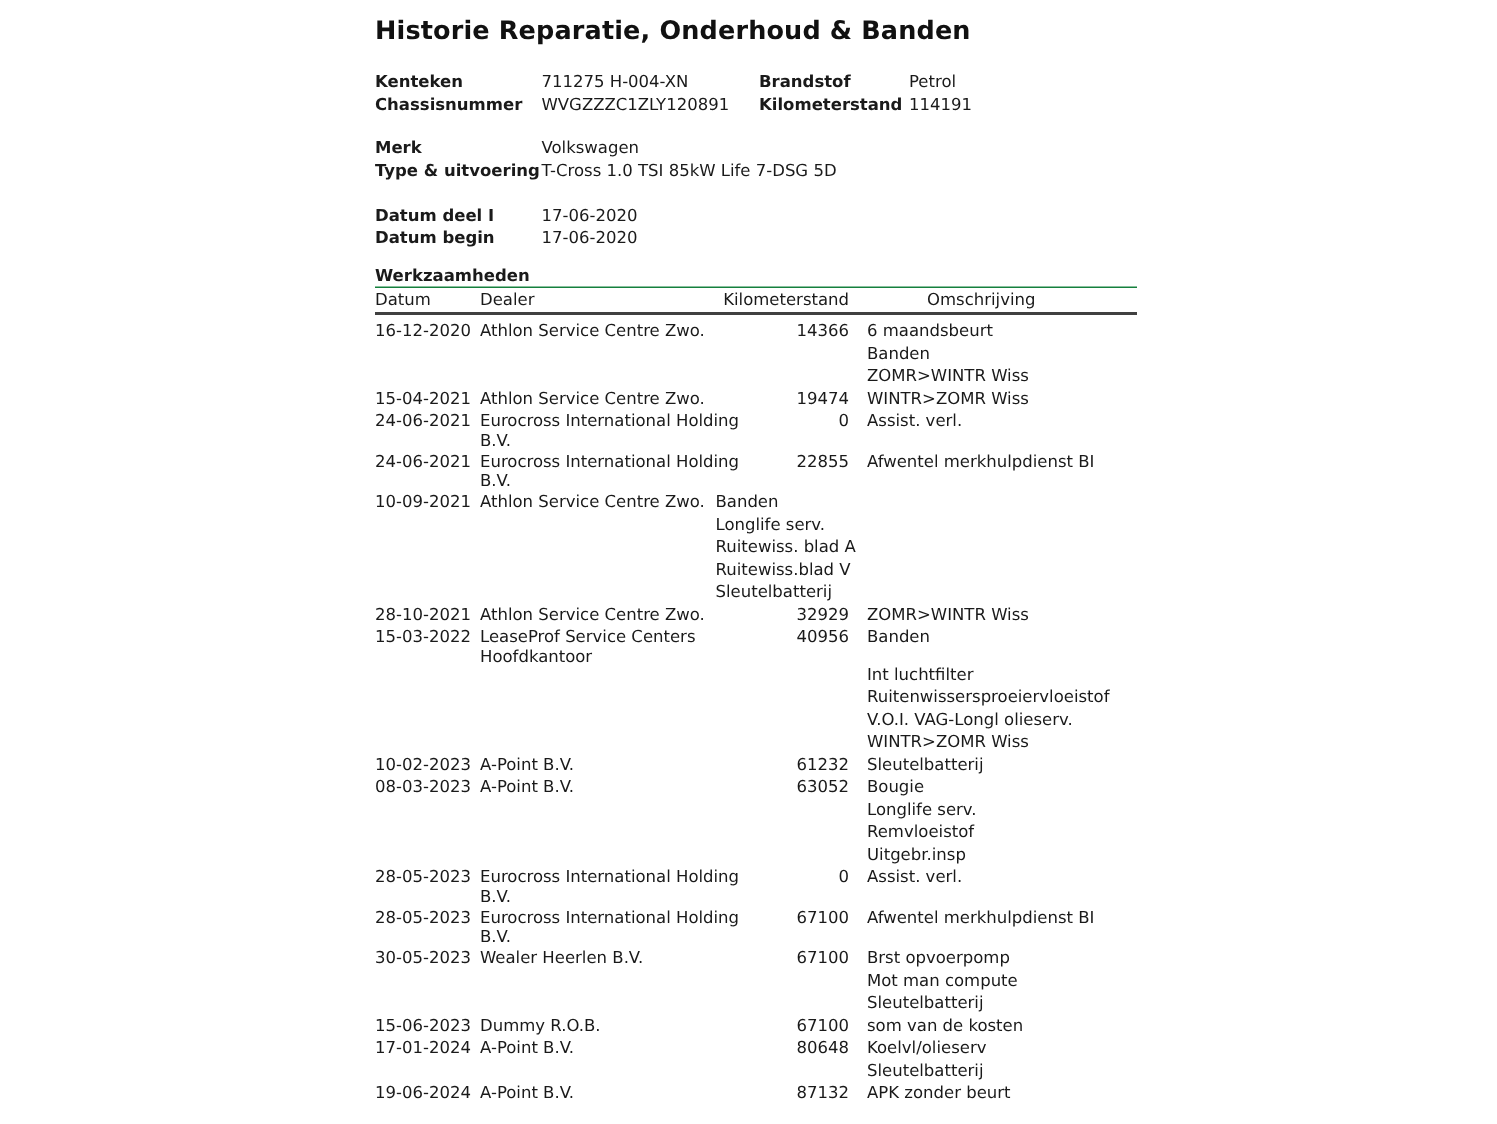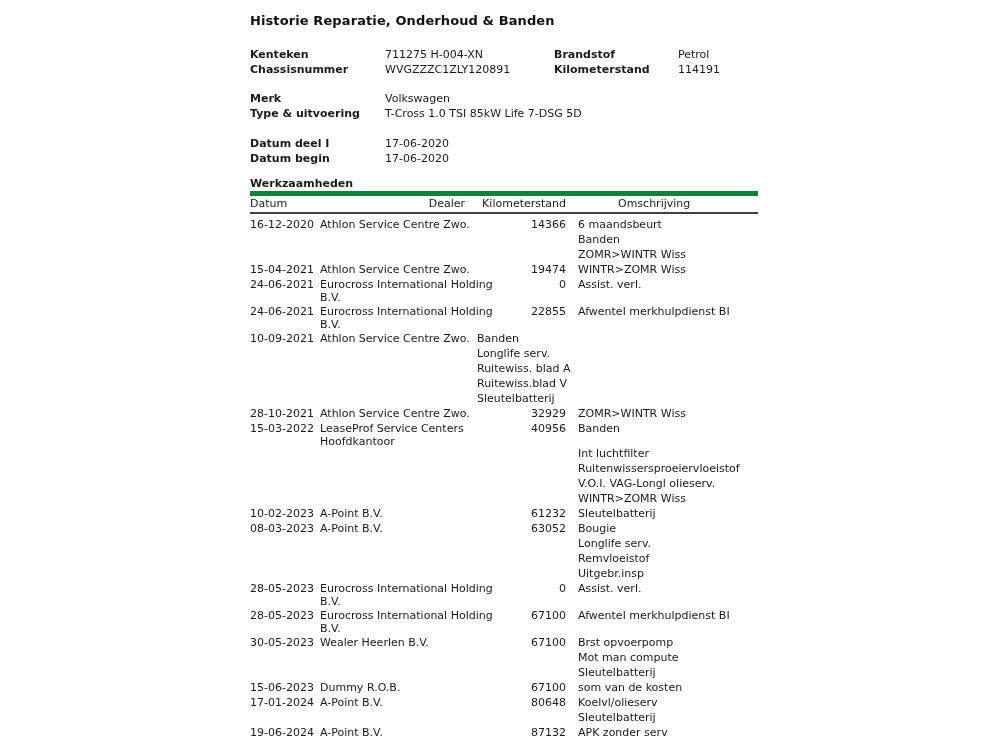--- a/index.html
+++ b/index.html
@@ -14,61 +14,61 @@
     font-size: 11px;
     color: #1a1a1a;
     overflow: hidden;
   }
   .page {
     box-sizing: content-box;
     padding: 12px 0 0 250px;
     width: 508px;
   }
   .title {
-    font-size: 13px;
+    font-size: 17px;
     font-weight: bold;
     color: #111111;
     line-height: 18px;
     margin: 0 0 17px 0;
     letter-spacing: 0.1px;
   }
   
   .kv-group { margin: 0; }
   .kv-group.g1 { margin-top: 0; }
   .kv-group.g2 { margin-top: 14px; }
   .kv-group.g3 { margin-top: 15px; }
-  .kv-row { display: flex; line-height: 15px; gap: 24px; }
+  .kv-row { display: flex; line-height: 15px; }
   .kv-label  { width: 111px; font-weight: bold; white-space: nowrap; }
   .kv-value  { width: 145px; white-space: nowrap; }
   .kv-label2 { width: 100px; font-weight: bold; white-space: nowrap; }
   .kv-value2 { flex: 1; white-space: nowrap; }
   
   .section-heading {
     font-weight: bold;
     line-height: 15px;
     margin-top: 10px;
   }
   .tbl-header {
     display: flex;
-    border-top: 5px solid #15803d;
+    border-top: 1px solid #15803d;
     border-bottom: 2px solid #404040;
     line-height: 15px;
     padding: 0 0 1px 0;
   }
   .tbl-body { padding-top: 3px; }
   .w-row { display: flex; }
   .c-datum  { width: 70px;  line-height: 15px; white-space: nowrap; }
   .c-dealer { width: 145px; line-height: 13px; padding-top: 1px; }
   .c-dealer .dealer-line { white-space: nowrap; }
   .c-km     { width: 101px; text-align: right; line-height: 15px; white-space: nowrap; }
   .c-oms    { flex: 1; padding-left: 12px; }
   .c-oms .oms-line { line-height: 15px; min-height: 15px; white-space: nowrap; }
   .c-oms .oms-line.blank { height: 10px; min-height: 10px; }
   .h-datum  { width: 70px; }
-  .h-dealer { width: 145px; text-align: right; }
+  .h-dealer { width: 145px; }
   .h-km     { width: 101px; text-align: right; }
   .h-oms    { flex: 1; padding-left: 12px; margin-left: 40px; }
 </style>
 </head>
 <body>
 
 <div class="page">
 
   <h1 class="title">Historie Reparatie, Onderhoud &amp; Banden</h1>
 
@@ -303,18 +303,18 @@
         </div>
   </div>
 
   <div class="w-row">
     <div class="c-datum">19-06-2024</div>
     <div class="c-dealer">
           <div class="dealer-line">A-Point B.V.</div>
         </div>
     <div class="c-km">87132</div>
     <div class="c-oms">
-          <div class="oms-line">APK zonder serv</div>
+          <div class="oms-line">APK zonder beurt</div>
         </div>
   </div>
 </div>
 
 </div>
 
 </body></html>

